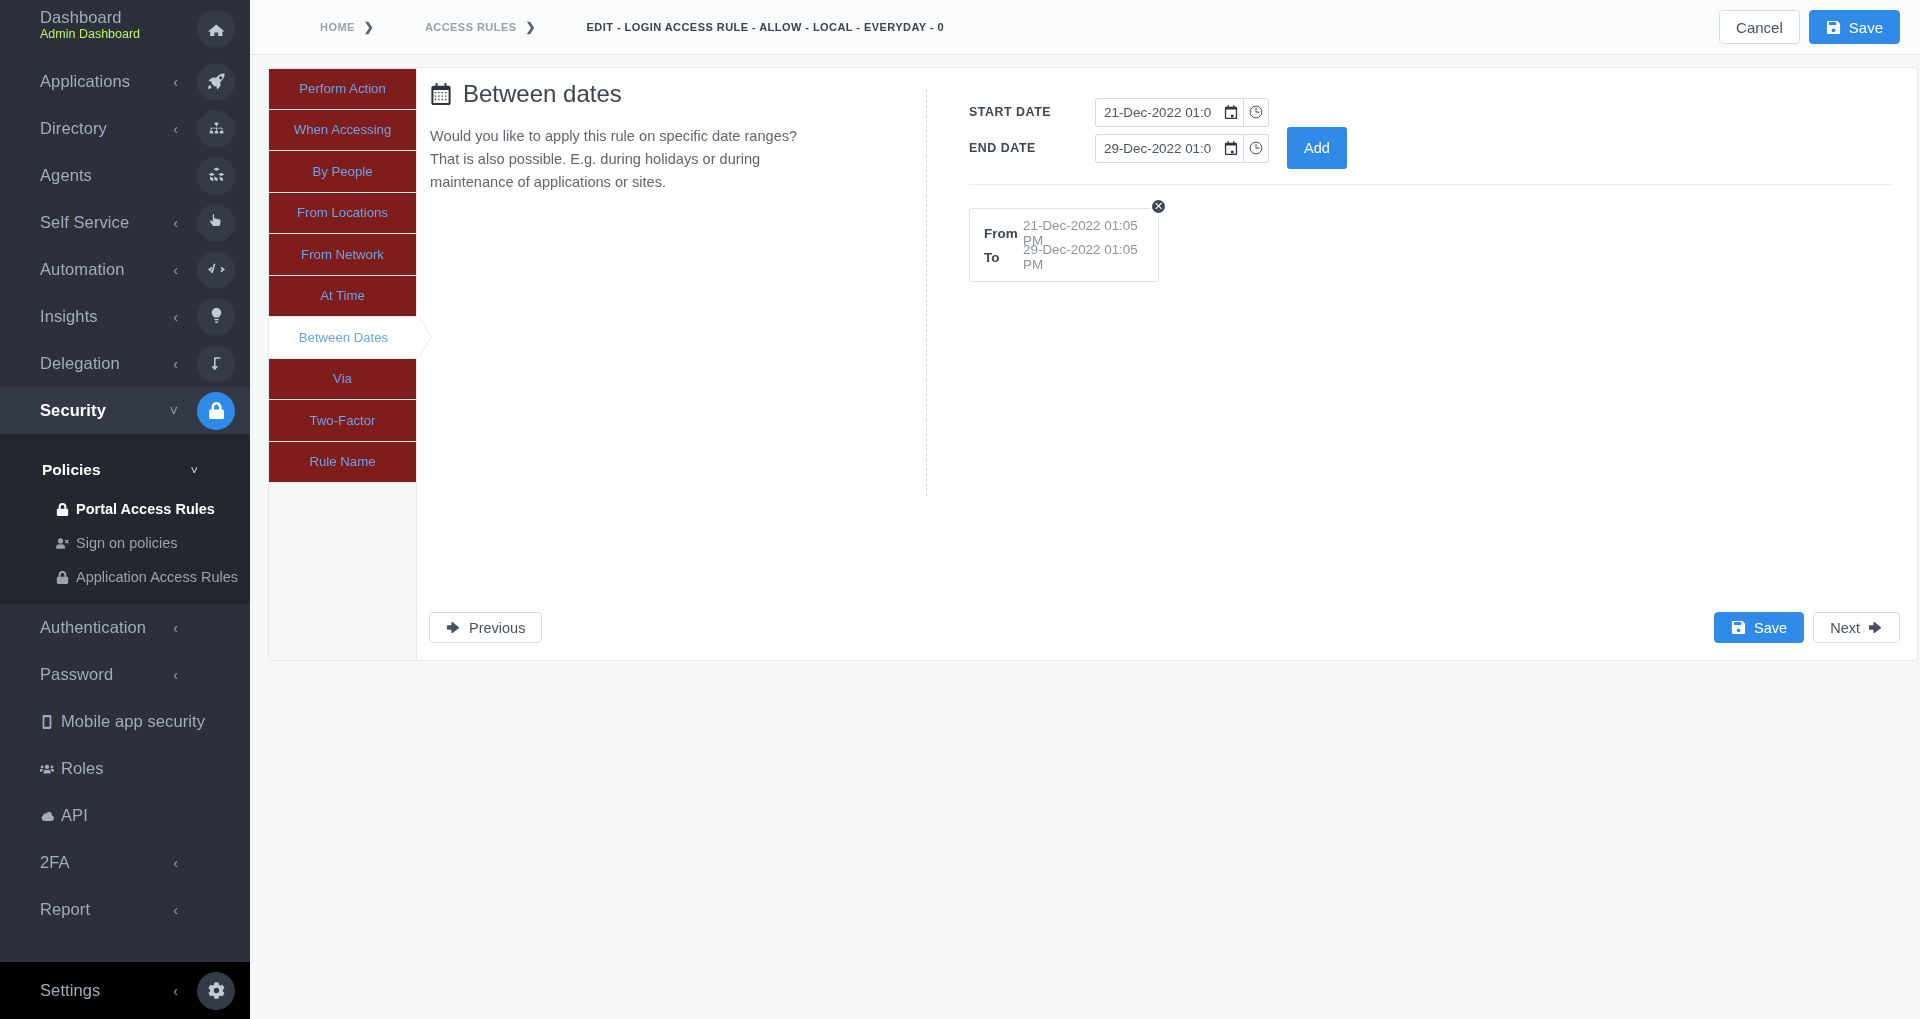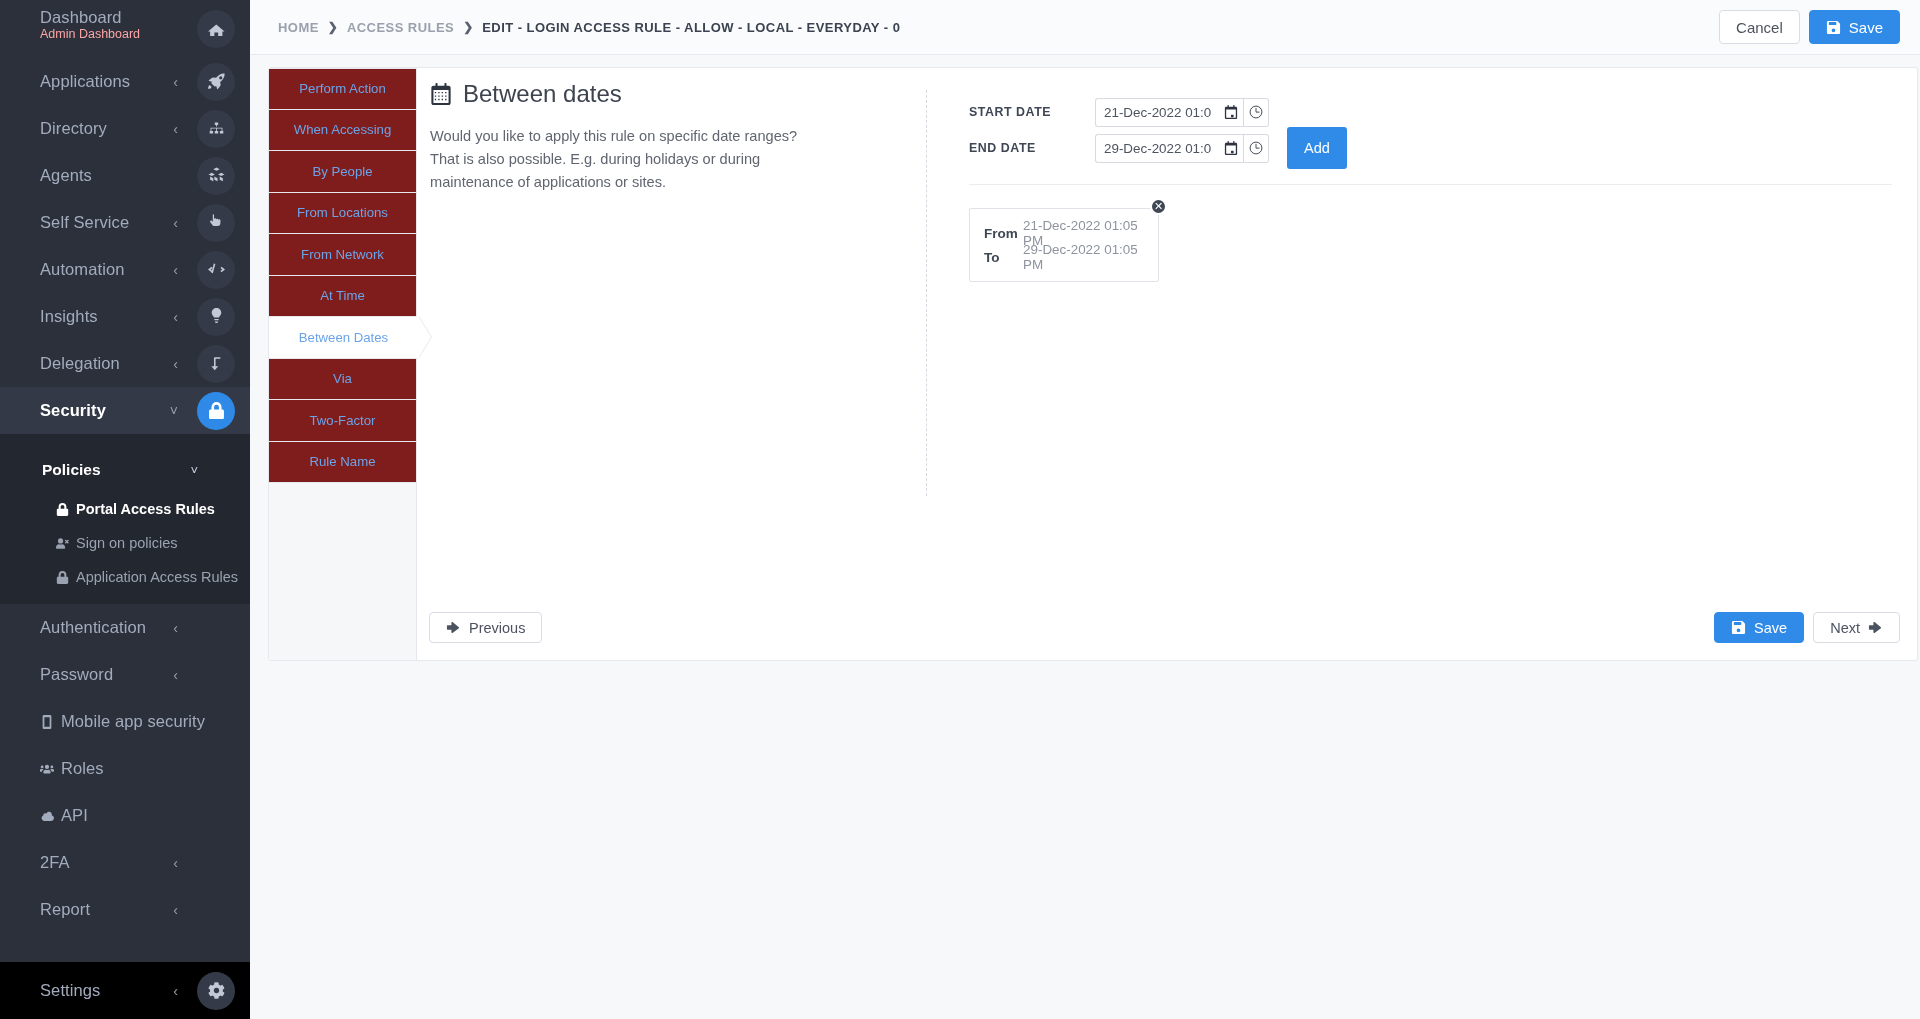--- a/index.html
+++ b/index.html
@@ -24,21 +24,21 @@
     position: relative;
     height: 47px;
     display: flex; align-items: center;
     padding-left: 40px; padding-right: 10px;
     cursor: pointer;
   }
   .sb-item .sb-label {
     color: #a3acbd; font-size: 16.5px; letter-spacing: .1px; line-height: 1;
   }
   .sb-item.active .sb-label { color: #ffffff; font-weight: bold; }
-  .sb-sub-title { color: #fca5a5; font-size: 12.5px; position:absolute; left:40px; top:27px; }
+  .sb-sub-title { color: #bef264; font-size: 12.5px; position:absolute; left:40px; top:27px; }
   .sb-item.dashboard { height: 58px; align-items: flex-start; padding-top: 9px;}
   .sb-caret {
     position: absolute; right: 72px; top: 50%; transform: translateY(-50%);
     color: #98a0b0; font-size: 14px; line-height: 1;
   }
   .sb-bubble {
     position: absolute; right: 15px; top: 50%; transform: translateY(-50%);
     width: 38px; height: 38px; border-radius: 50%;
     background: #343a48;
     display: flex; align-items: center; justify-content: center;
@@ -81,21 +81,21 @@
 
   
   .main { flex: 1 1 auto; height: 1019px; position: relative; background: #f7f8fa; }
   .topbar {
     height: 55px; background: #fafbfc;
     border-bottom: 1px solid #e7e9ee;
     display: flex; align-items: center;
     padding: 0 20px 0 28px;
   }
   .crumbs { display: flex; align-items: center; gap: 9px; }
-  .crumb { font-size: 13px; letter-spacing: .45px; color: #9aa1ad; font-weight: bold; text-transform: uppercase; }
+  .crumb { font-size: 11px; letter-spacing: .45px; color: #9aa1ad; font-weight: bold; text-transform: uppercase; margin-left: 42px; }
   .crumb.cur { color: #3b4250; }
   .crumb-sep { color: #5b6270; font-size: 12px; font-weight: bold; }
   .topbar-actions { margin-left: auto; display: flex; gap: 9px; }
   .btn {
     border-radius: 4px; font-size: 15px;
     display: inline-flex; align-items: center; justify-content: center; gap: 8px;
     cursor: pointer; border: 1px solid transparent; padding: 0 16px; height: 34px;
     font-family: "Liberation Sans", sans-serif;
   }
   .btn-white { background: #fff; border-color: #d9dde3; color: #4b5260; }

